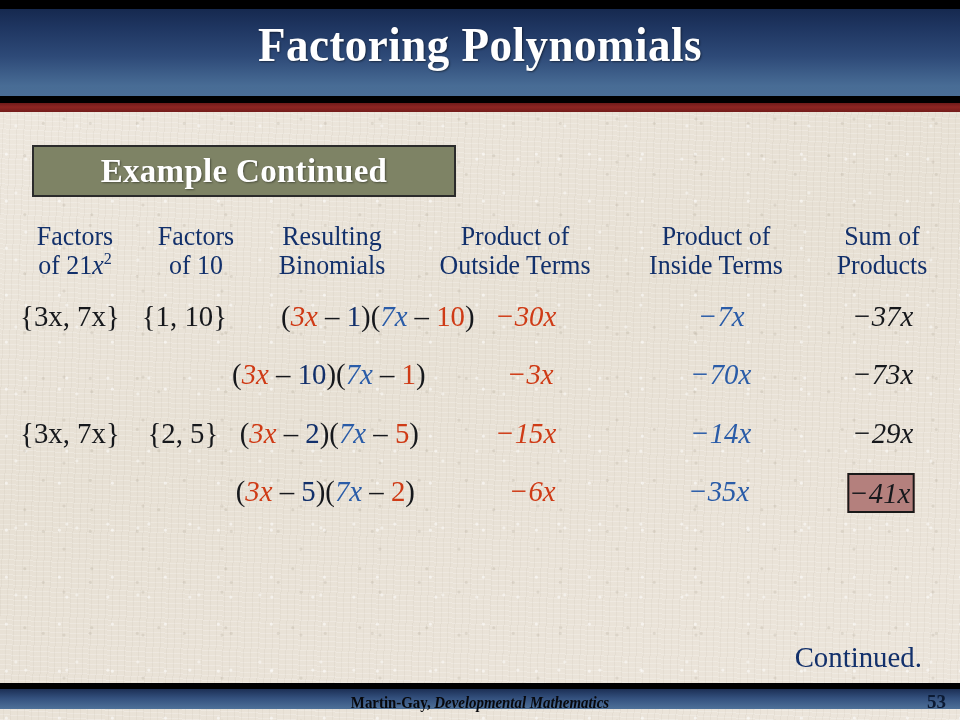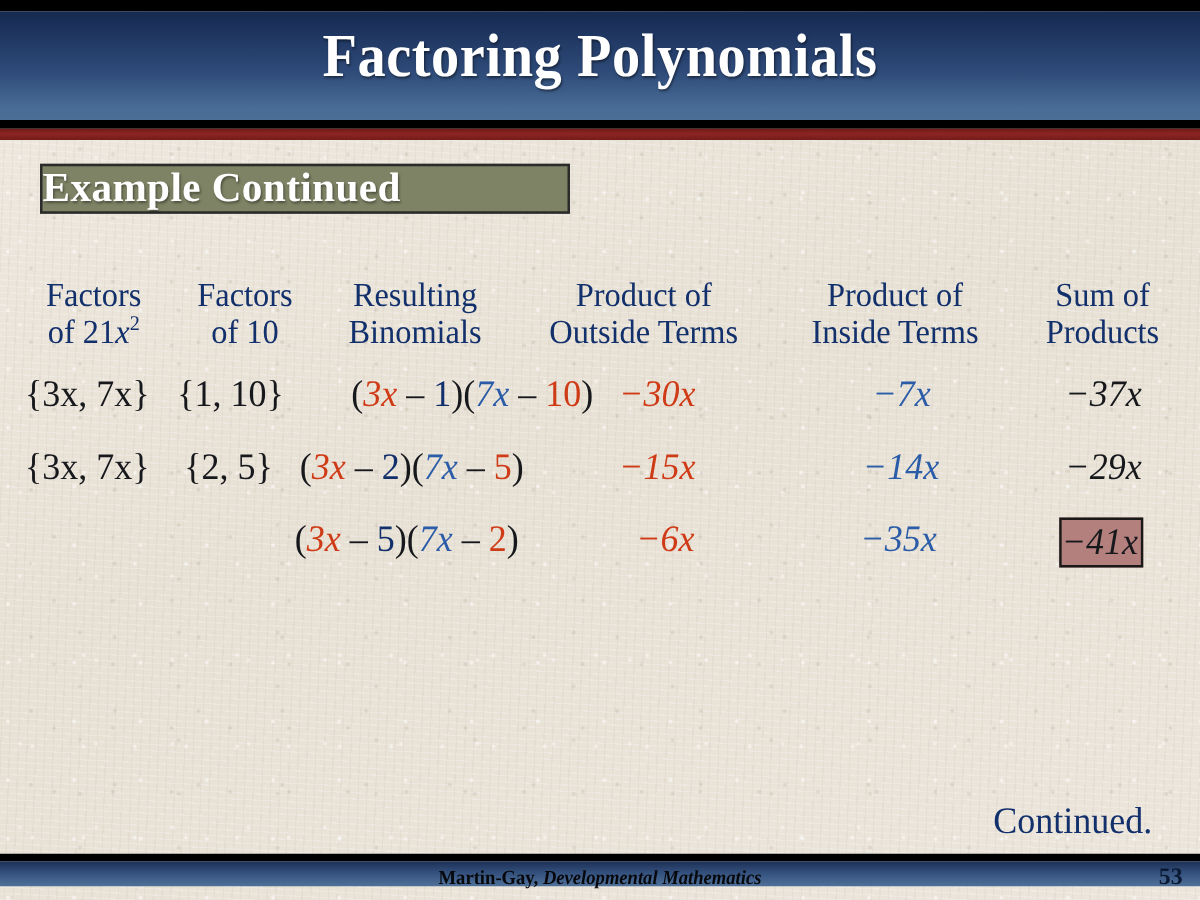--- a/index.html
+++ b/index.html
@@ -75,27 +75,28 @@
     letter-spacing: .5px;
     line-height: 1;
     transform: scaleX(.92);
     text-shadow: 1px 1px 2px rgba(0,0,0,.45);
     white-space: nowrap;
   }
 
   
   .example-box {
     position: absolute;
-    left: 32px; top: 131px;
-    width: 424px; height: 40px;
+    left: 32px; top: 145px;
+    width: 424px; height: 52px;
     background: #7e8365;
     border: 2px solid #2b2b2b;
     box-sizing: border-box;
     display: flex;
     align-items: center;
+    justify-content: center;
   }
   .example-box-label {
     color: #ffffff;
     font-size: 33px;
     font-weight: bold;
     letter-spacing: .3px;
     text-shadow: 1px 1px 2px rgba(0,0,0,.4);
     white-space: nowrap;
   }
 
@@ -259,20 +260,30 @@
       <div class="cell c-black" style="left:18px;">{3x, 7x}</div>
       <div class="cell c-black" style="left:140px;">{1, 10}</div>
       <div class="cell" style="left:277px;">
         <span class="c-black">(</span><span class="c-red mvar">3x</span><span class="c-black"> – </span><span class="c-navy">1</span><span class="c-black">)</span><span class="c-black">(</span><span class="c-blue mvar">7x</span><span class="c-black"> – </span><span class="c-red">10</span><span class="c-black">)</span>
       </div>
       <div class="cell c-red mvar" style="left:494px;">−30x</div>
       <div class="cell c-blue mvar" style="left:697px;">−7x</div>
       <div class="cell c-black mvar" style="left:851px;">−37x</div>
     </div>
 
+    <div class="trow" style="height:59px;">
+      <div class="cell c-black" style="left:18px;"></div>
+      <div class="cell c-black" style="left:140px;"></div>
+      <div class="cell" style="left:228px;">
+        <span class="c-black">(</span><span class="c-red mvar">3x</span><span class="c-black"> – </span><span class="c-navy">10</span><span class="c-black">)</span><span class="c-black">(</span><span class="c-blue mvar">7x</span><span class="c-black"> – </span><span class="c-red">1</span><span class="c-black">)</span>
+      </div>
+      <div class="cell c-red mvar" style="left:506px;">−3x</div>
+      <div class="cell c-blue mvar" style="left:689px;">−70x</div>
+      <div class="cell c-black mvar" style="left:851px;">−73x</div>
+    </div>
 
     <div class="trow" style="height:58px;">
       <div class="cell c-black" style="left:18px;">{3x, 7x}</div>
       <div class="cell c-black" style="left:146px;">{2, 5}</div>
       <div class="cell" style="left:236px;">
         <span class="c-black">(</span><span class="c-red mvar">3x</span><span class="c-black"> – </span><span class="c-navy">2</span><span class="c-black">)</span><span class="c-black">(</span><span class="c-blue mvar">7x</span><span class="c-black"> – </span><span class="c-red">5</span><span class="c-black">)</span>
       </div>
       <div class="cell c-red mvar" style="left:494px;">−15x</div>
       <div class="cell c-blue mvar" style="left:689px;">−14x</div>
       <div class="cell c-black mvar" style="left:851px;">−29x</div>

